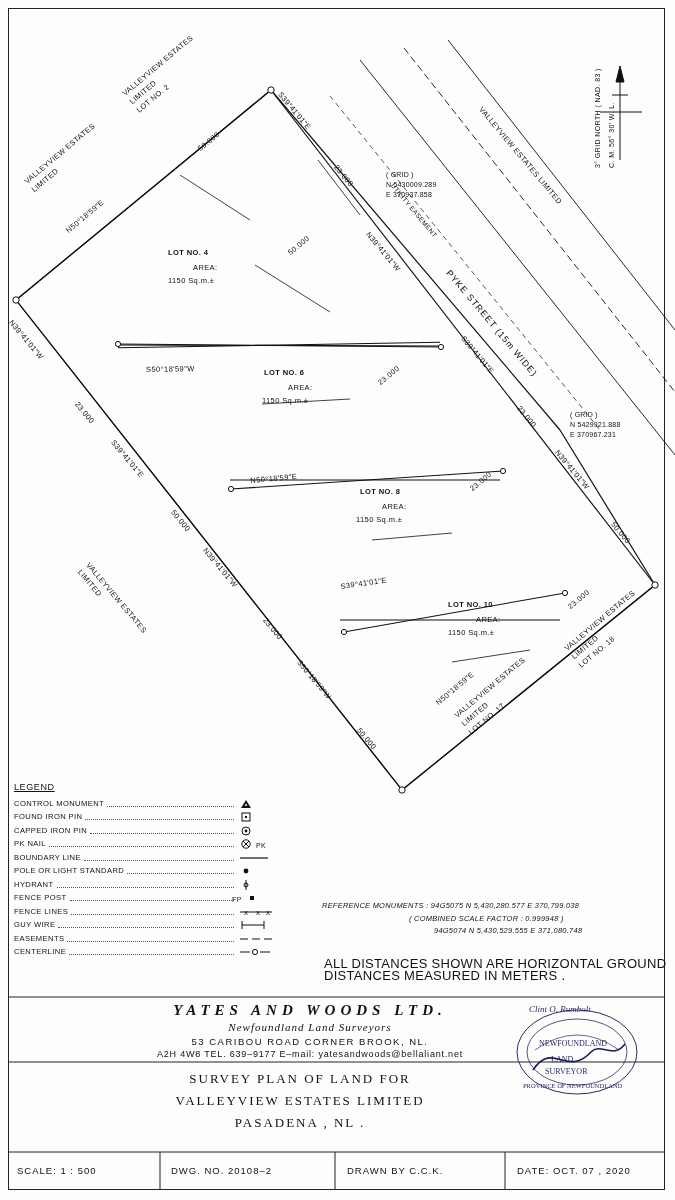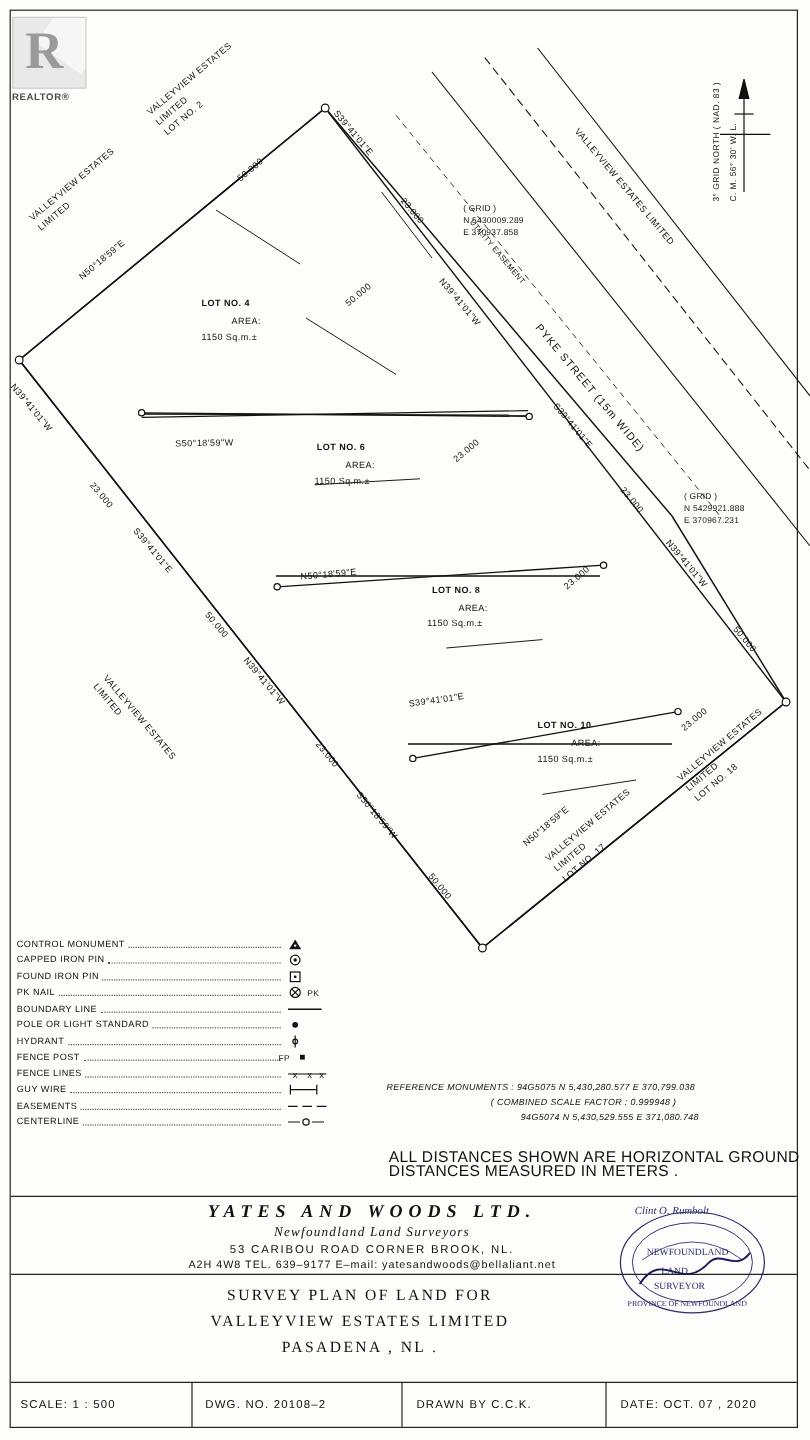--- a/index.html
+++ b/index.html
@@ -35,24 +35,20 @@
   .bottomrow{position:absolute;left:9px;top:1152px;width:655px;height:38px;font-size:9.5px;letter-spacing:1px;}
   .bottomrow div{position:absolute;top:13px;}
 </style>
 </head>
 <body>
 
 <div id="sheet">
 
   <div class="frame"></div>
 
-  <div class="realtor">
-    <div class="box"></div>
-    <div class="cap">REALTOR®</div>
-  </div>
 
   <svg width="675" height="1200">
     <g stroke="#111" fill="none" stroke-width="1.1">
 
       <path d="M271,90 L16,300" stroke-width="1.2"></path>
       <path d="M16,300 L402,790" stroke-width="1.2"></path>
       <path d="M402,790 L655,585" stroke-width="1.2"></path>
       <path d="M271,90 L655,585" stroke-width="0"></path>
 
       <path d="M271,90 L560,430" stroke-width="1.2"></path>
@@ -194,50 +190,51 @@
 
   <div class="lbl" style="left:466px;top:334px;transform:rotate(50deg);transform-origin:left top;">S39°41'01"E</div>
   <div class="lbl" style="left:522px;top:404px;transform:rotate(50deg);transform-origin:left top;">23.000</div>
   <div class="lbl" style="left:560px;top:448px;transform:rotate(50deg);transform-origin:left top;">N39°41'01"W</div>
   <div class="lbl" style="left:616px;top:520px;transform:rotate(50deg);transform-origin:left top;">50.000</div>
 
   <div class="lbl" style="left:434px;top:700px;transform:rotate(-40deg);transform-origin:left top;">N50°18'59"E</div>
   <div class="lbl" style="left:566px;top:604px;transform:rotate(-40deg);transform-origin:left top;">23.000</div>
 
   <div class="legend">
+    <h4>LEGEND</h4>
 
     <div class="legrow">
       <span class="legtxt">CONTROL  MONUMENT</span>
       <span class="legdots"></span>
       <span class="legsym">
         <svg width="44" height="12">
             <polygon points="8,2 13,10 3,10" fill="#111"></polygon>
             <circle cx="8" cy="7" r="1" fill="#fff"></circle>
           </svg>
       </span>
     </div>
 
     <div class="legrow">
+      <span class="legtxt">FOUND  IRON  PIN</span>
+      <span class="legdots"></span>
+      <span class="legsym">
+        <svg width="44" height="12">
+            <rect x="4" y="2" width="8" height="8" fill="none" stroke="#111"></rect>
+            <rect x="7" y="5" width="2" height="2" fill="#111"></rect>
+          </svg>
+      </span>
+    </div>
+
+    <div class="legrow">
       <span class="legtxt">CAPPED  IRON  PIN</span>
       <span class="legdots"></span>
       <span class="legsym">
         <svg width="44" height="12">
             <circle cx="8" cy="6" r="4" fill="none" stroke="#111"></circle>
             <circle cx="8" cy="6" r="1.4" fill="#111"></circle>
-          </svg>
-      </span>
-    </div>
-
-    <div class="legrow">
-      <span class="legtxt">FOUND  IRON  PIN</span>
-      <span class="legdots"></span>
-      <span class="legsym">
-        <svg width="44" height="12">
-            <rect x="4" y="2" width="8" height="8" fill="none" stroke="#111"></rect>
-            <rect x="7" y="5" width="2" height="2" fill="#111"></rect>
           </svg>
       </span>
     </div>
 
     <div class="legrow">
       <span class="legtxt">PK  NAIL</span>
       <span class="legdots"></span>
       <span class="legsym">
         <svg width="44" height="12">
             <circle cx="8" cy="6" r="4.2" fill="none" stroke="#111"></circle>

